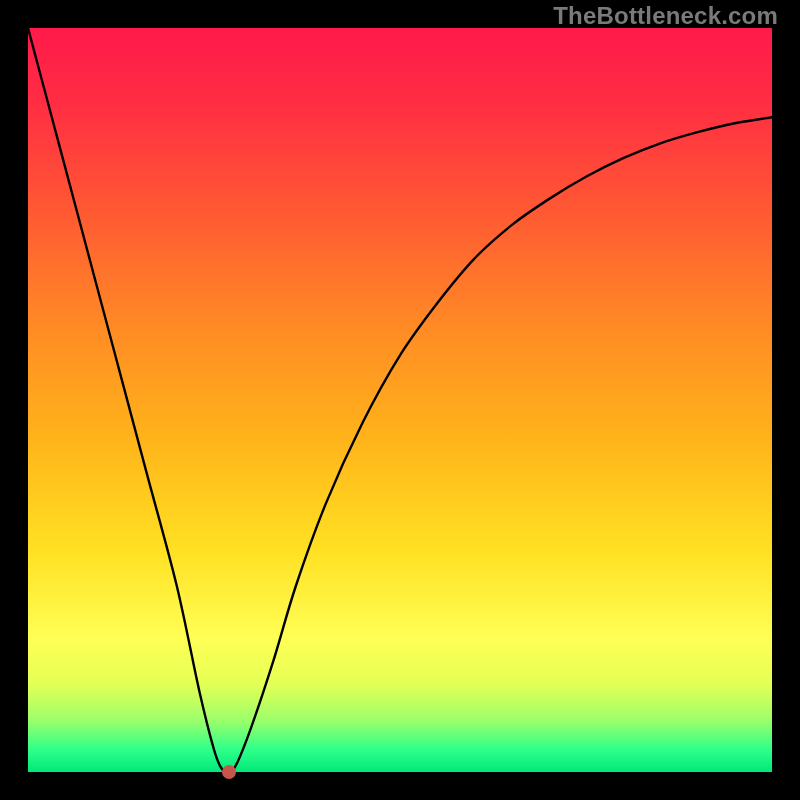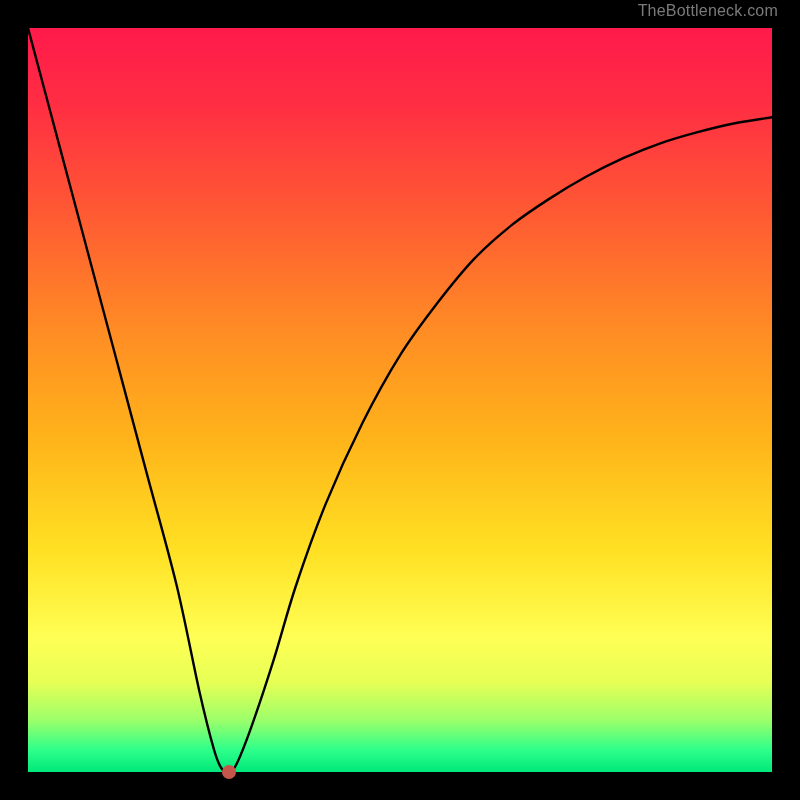--- a/index.html
+++ b/index.html
@@ -38,22 +38,22 @@
       #9dff6a 93%,
       #2fff8a 97%,
       #00e87a 100%
     );
   }
   .watermark {
     position: absolute;
     top: 2px;
     right: 22px;
     color: #7a7a7a;
-    font-size: 16px;
-    font-weight: 400;
+    font-size: 24px;
+    font-weight: 700;
     letter-spacing: 0.2px;
     user-select: none;
   }
   svg.curve {
     position: absolute;
     top: 0;
     left: 0;
     width: 744px;
     height: 744px;
   }

